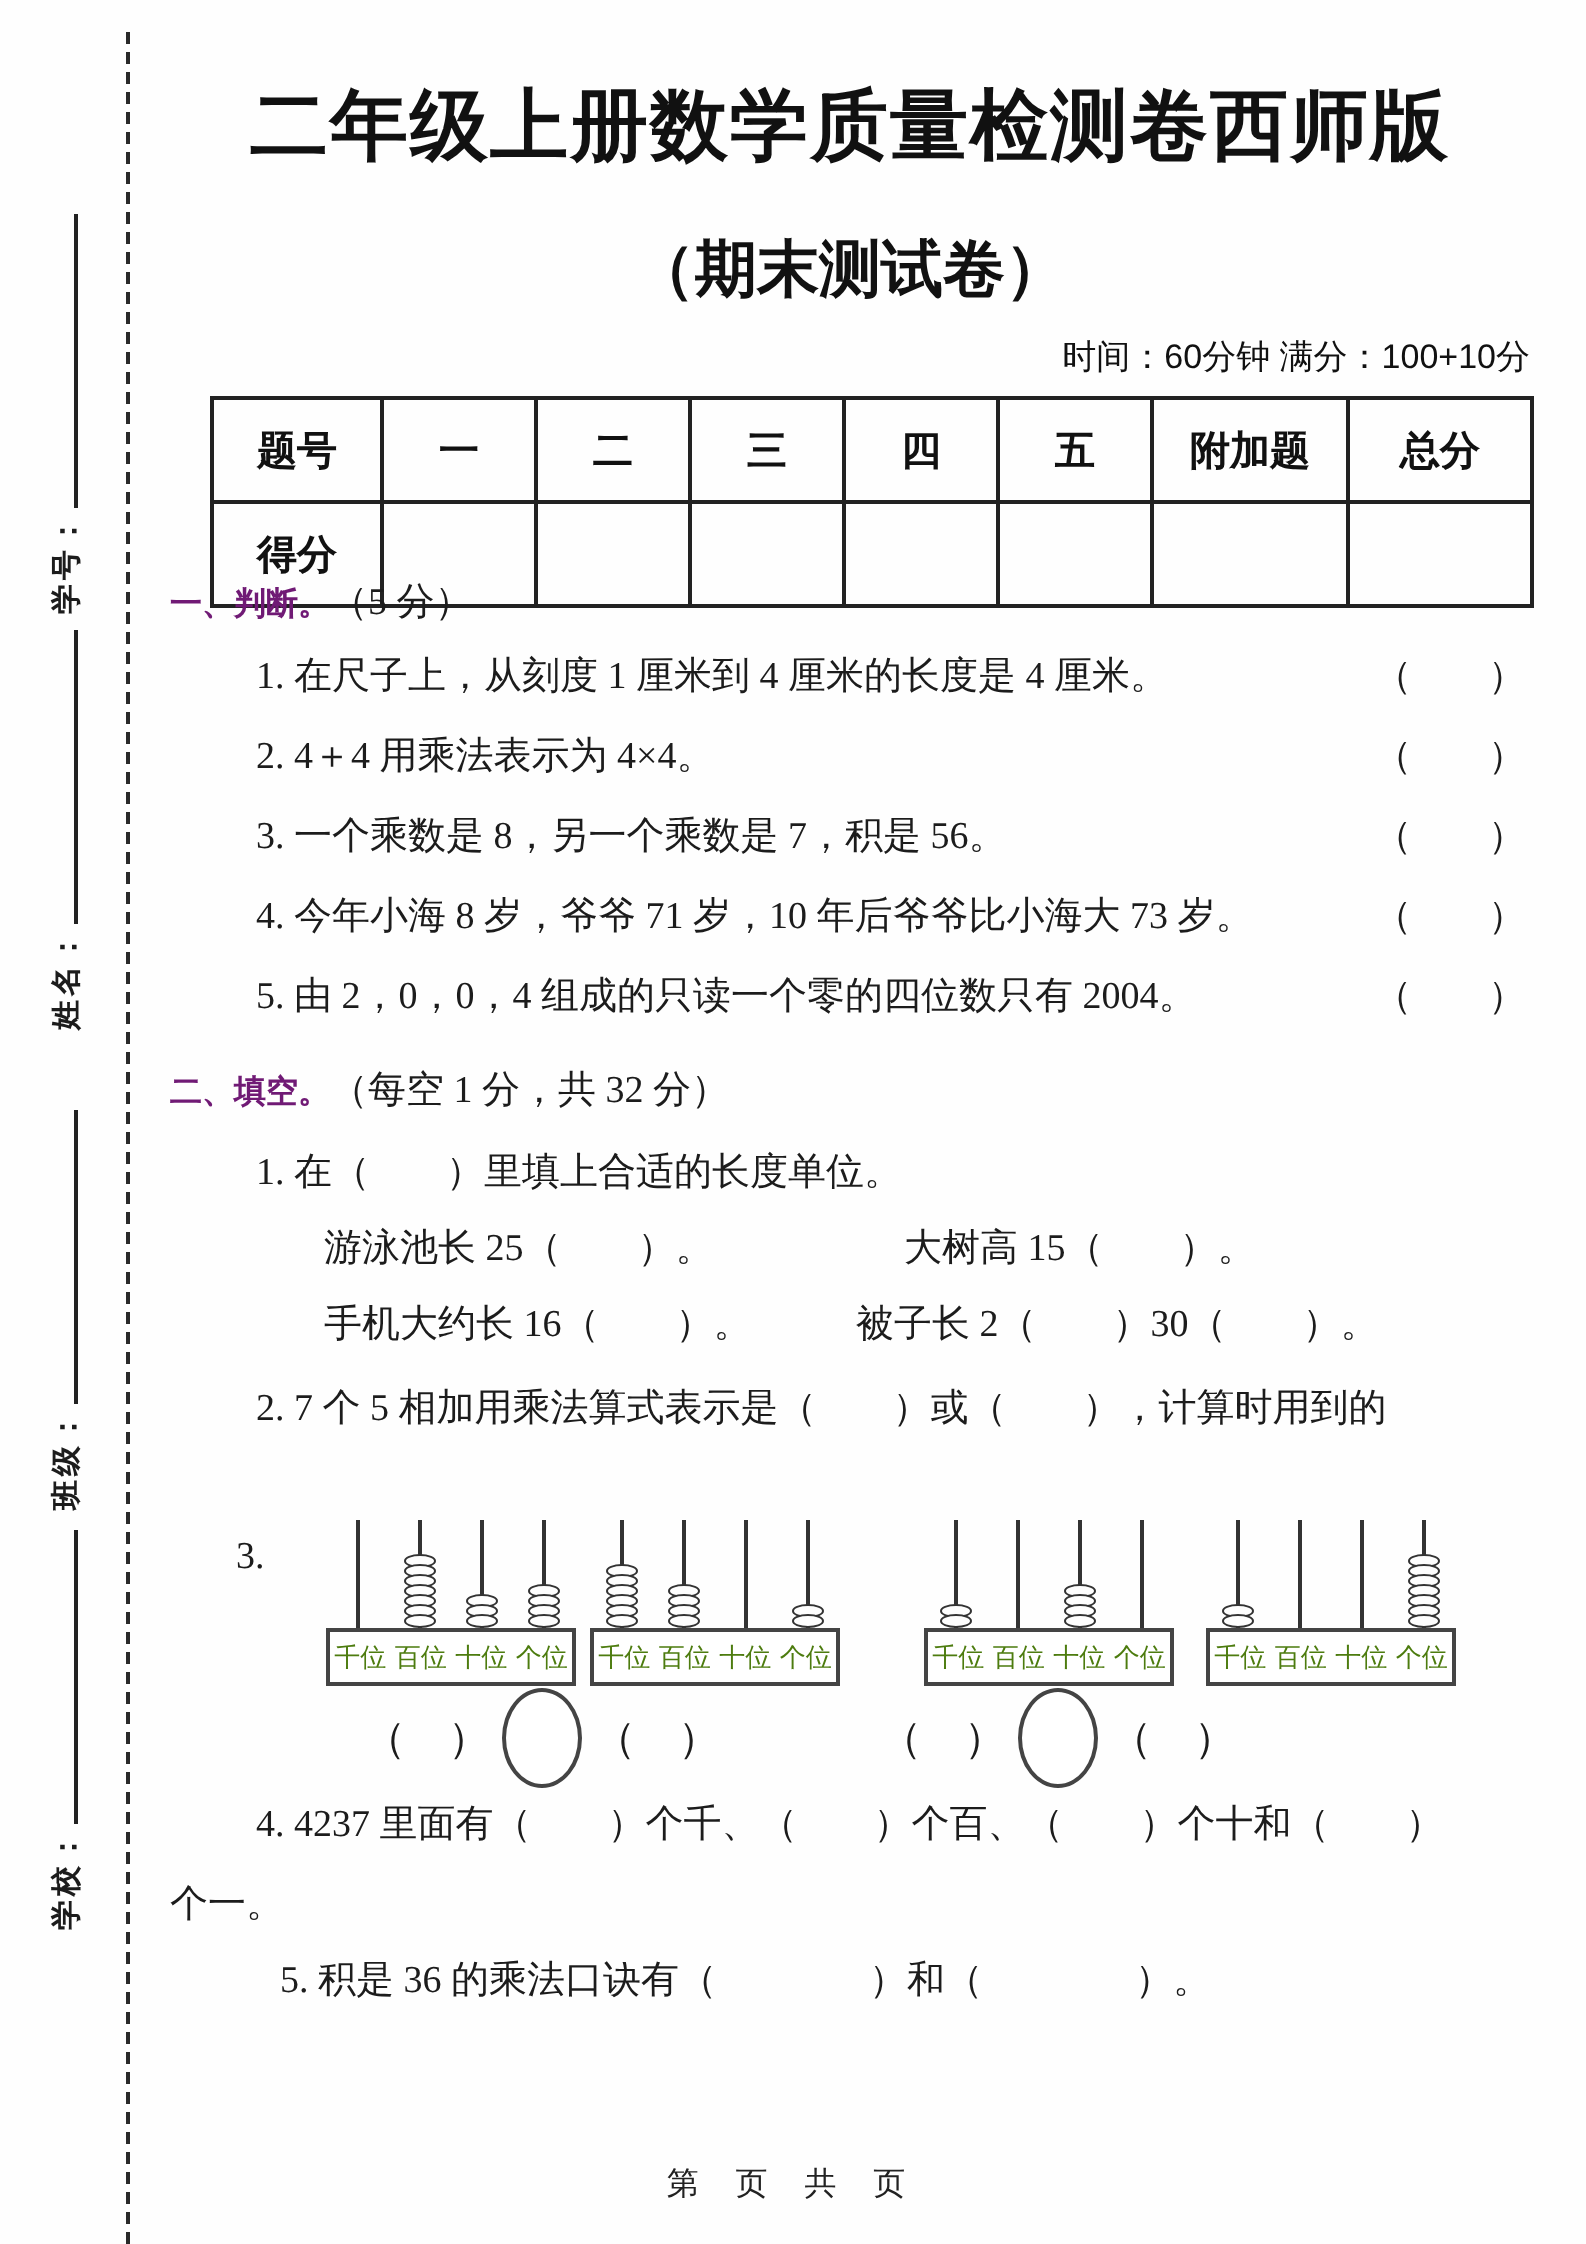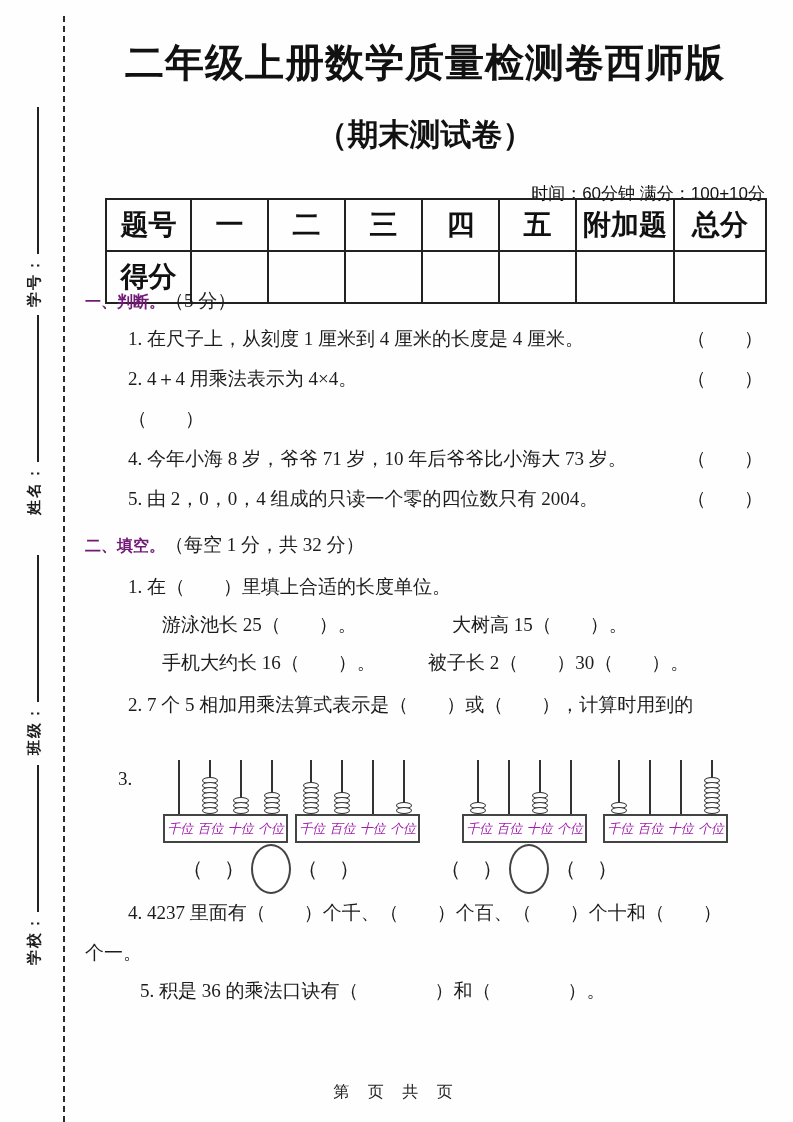--- a/index.html
+++ b/index.html
@@ -28,31 +28,31 @@
     font-size:39px;font-weight:700;letter-spacing:1px;color:#111;white-space:nowrap;
   }
   .subtitle{
     position:absolute;left:85px;width:680px;top:102px;text-align:center;
     font-family:"Liberation Sans","DejaVu Sans",sans-serif;
     font-size:31px;font-weight:700;color:#111;margin-top:12px;
   }
   .meta{
     position:absolute;right:28px;top:167px;
     font-family:"Liberation Sans","DejaVu Sans",sans-serif;
-    font-size:17px;font-weight:500;color:#111;margin-top:15px;
+    font-size:17px;font-weight:500;color:#111;
   }
   
   table.score{
     position:absolute;left:105px;top:198px;width:660px;height:86px;
     border-collapse:collapse;table-layout:fixed;
   }
   table.score td{
     border:2px solid #222;text-align:center;vertical-align:middle;
     font-family:"Liberation Sans","DejaVu Sans",sans-serif;
-    font-size:28px;font-weight:700;color:#111;height:42px;padding:4px;
+    font-size:20px;font-weight:700;color:#111;height:42px;padding:4px;
   }
   
   .sec-heading{position:absolute;font-size:19px;white-space:nowrap;}
   .sec-heading .h-bold{
     font-family:Liberation Mono, monospace;
     font-size:16px;font-weight:700;color:#701a75;
   }
   .q-row{
     position:absolute;left:128px;right:30px;display:flex;
     justify-content:space-between;align-items:baseline;
@@ -65,21 +65,21 @@
   .abacus .rod{flex:1;position:relative;display:flex;flex-direction:column;justify-content:flex-end;align-items:center;}
   .abacus .rod-line{position:absolute;top:0;bottom:0;left:calc(50% - 1px);width:2px;background:#333;}
   .abacus .bead{
     position:relative;width:16px;height:7px;border:1.5px solid #333;border-radius:50%;
     background:#fdfdfd;margin-top:-2px;box-sizing:border-box;
   }
   .abacus .place-box{
     border:2px solid #444;height:25px;display:flex;justify-content:space-around;
     align-items:center;background:#fff;position:relative;
   }
-  .abacus .place-box span{font-size:13px;color:#a21caf;white-space:nowrap;font-style:italic;}
+  .abacus .place-box span{font-size:13px;color:#4d7c0f;white-space:nowrap;}
   .compare-row{
     position:absolute;top:844px;width:180px;display:flex;align-items:center;
     justify-content:center;gap:6px;font-size:21px;
   }
   .compare-circle{width:36px;height:46px;border:2px solid #444;border-radius:50%;background:#fff;}
   .footer{
     position:absolute;left:0;right:0;top:1082px;text-align:center;
     font-family:"Liberation Sans","DejaVu Sans",sans-serif;
     font-size:16px;letter-spacing:7px;color:#222;
   }
@@ -153,20 +153,21 @@
 
   <div class="q-row" style="top:326px">
     <span>1. 在尺子上，从刻度 1 厘米到 4 厘米的长度是 4 厘米。</span>
     <span>（　　）</span>
   </div>
   <div class="q-row" style="top:366px">
     <span>2. 4＋4 用乘法表示为 4×4。</span>
     <span>（　　）</span>
   </div>
   <div class="q-row" style="top:406px">
+    <span>3. 一个乘数是 8，另一个乘数是 7，积是 56。</span>
     <span>（　　）</span>
   </div>
   <div class="q-row" style="top:446px">
     <span>4. 今年小海 8 岁，爷爷 71 岁，10 年后爷爷比小海大 73 岁。</span>
     <span>（　　）</span>
   </div>
   <div class="q-row" style="top:486px">
     <span>5. 由 2，0，0，4 组成的只读一个零的四位数只有 2004。</span>
     <span>（　　）</span>
   </div>

